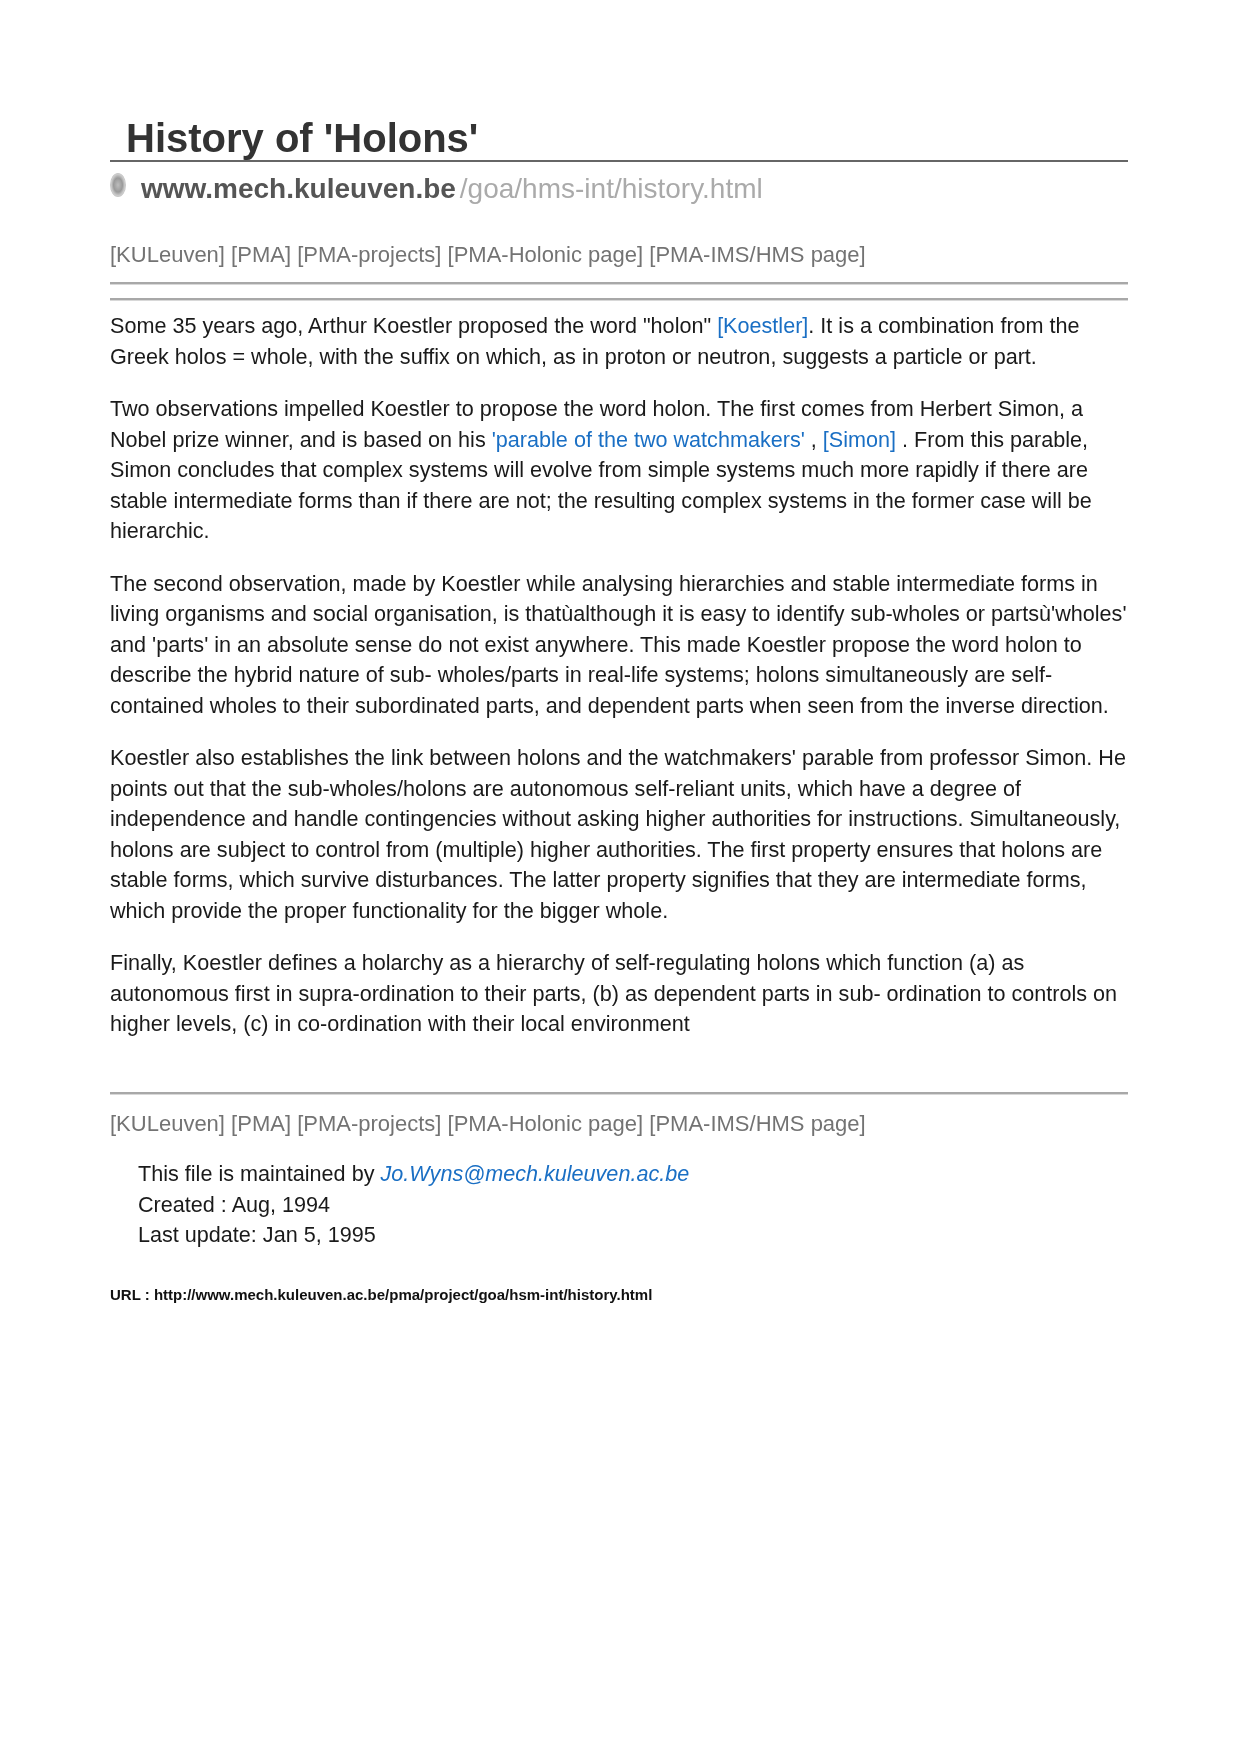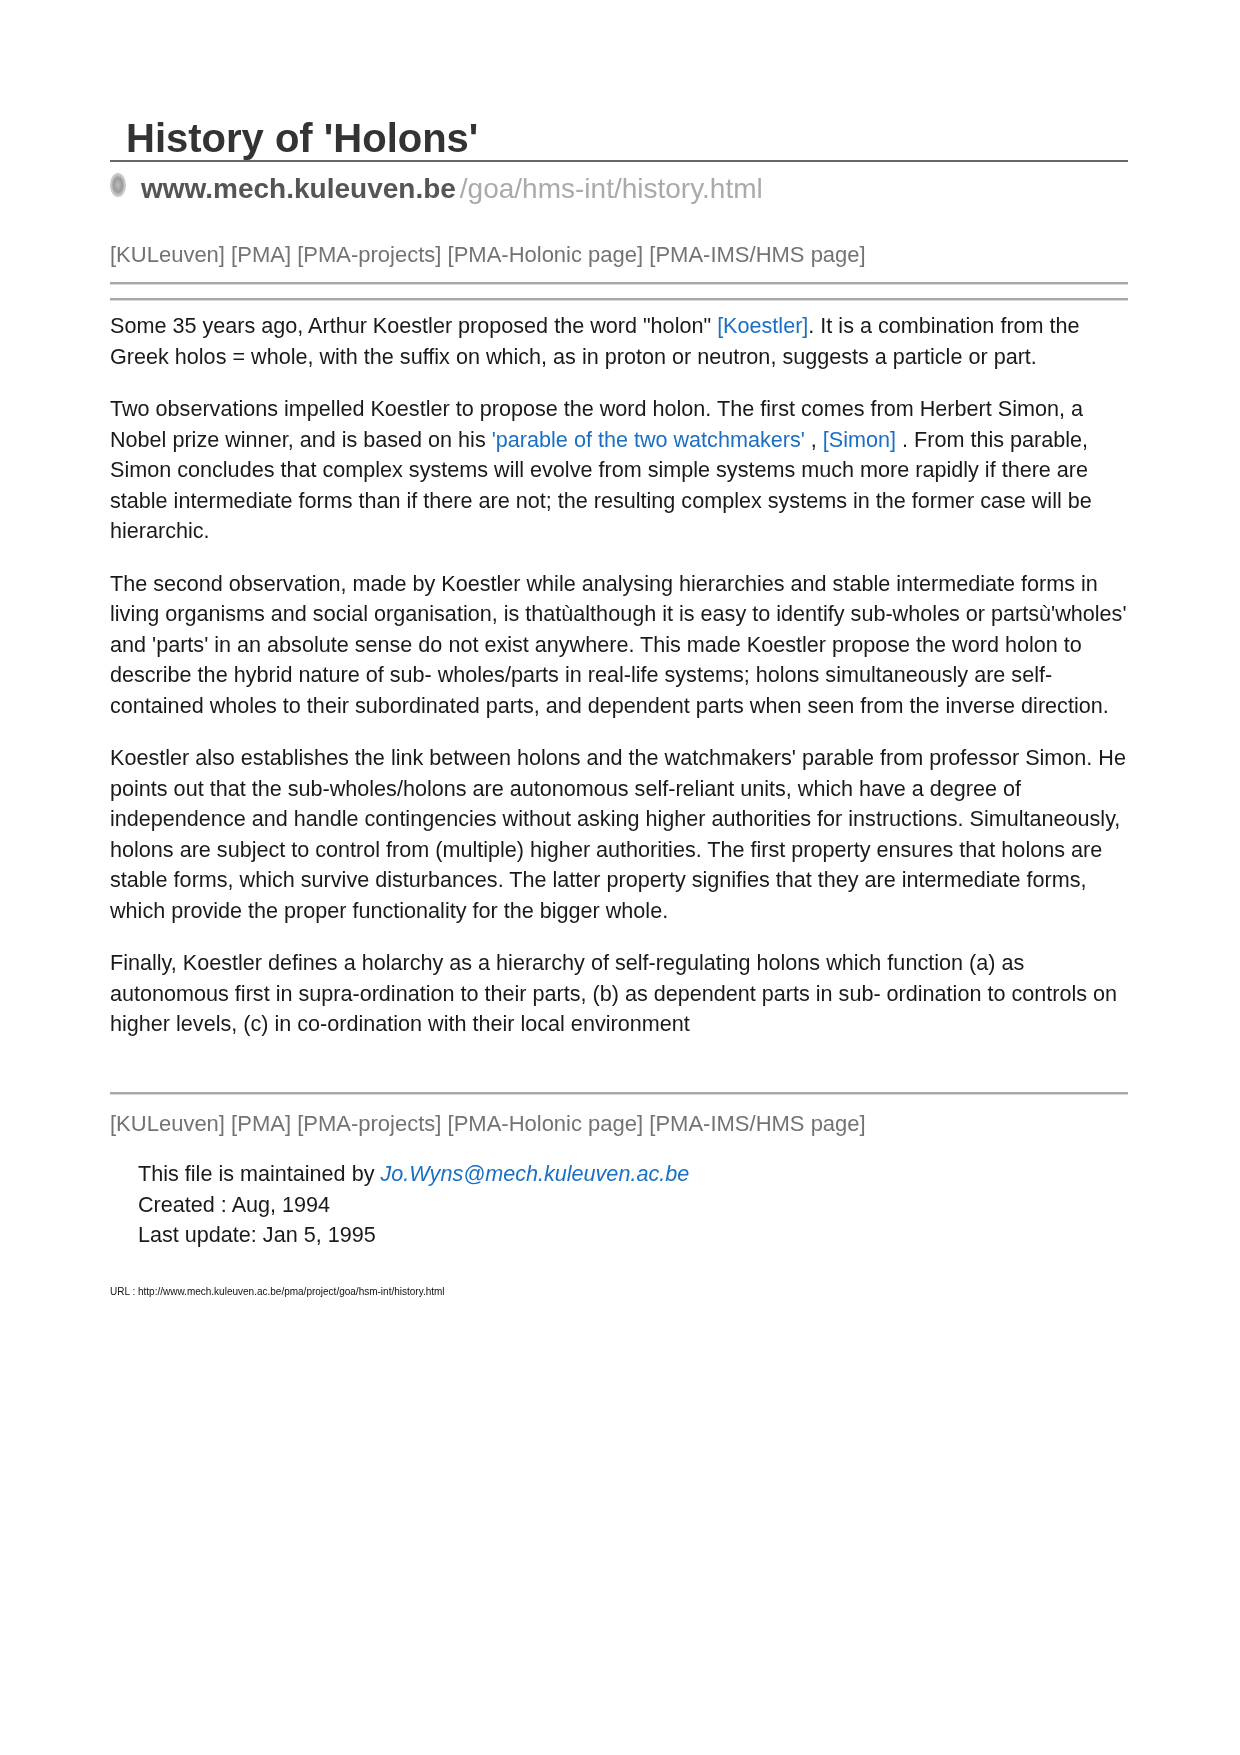--- a/index.html
+++ b/index.html
@@ -118,22 +118,22 @@
   }
   .footer-info a {
     color: #1a6fc4;
     font-style: italic;
     text-decoration: none;
   }
   .url-footer {
     position: absolute;
     left: 0;
     top: 1286px;
-    font-size: 10px;
-    font-weight: normal;
+    font-size: 15px;
+    font-weight: bold;
     color: #111111;
     white-space: nowrap;
   }
 </style>
 </head>
 <body>
 
 <div class="page">
 
   <h1 class="title">History of 'Holons'</h1>

